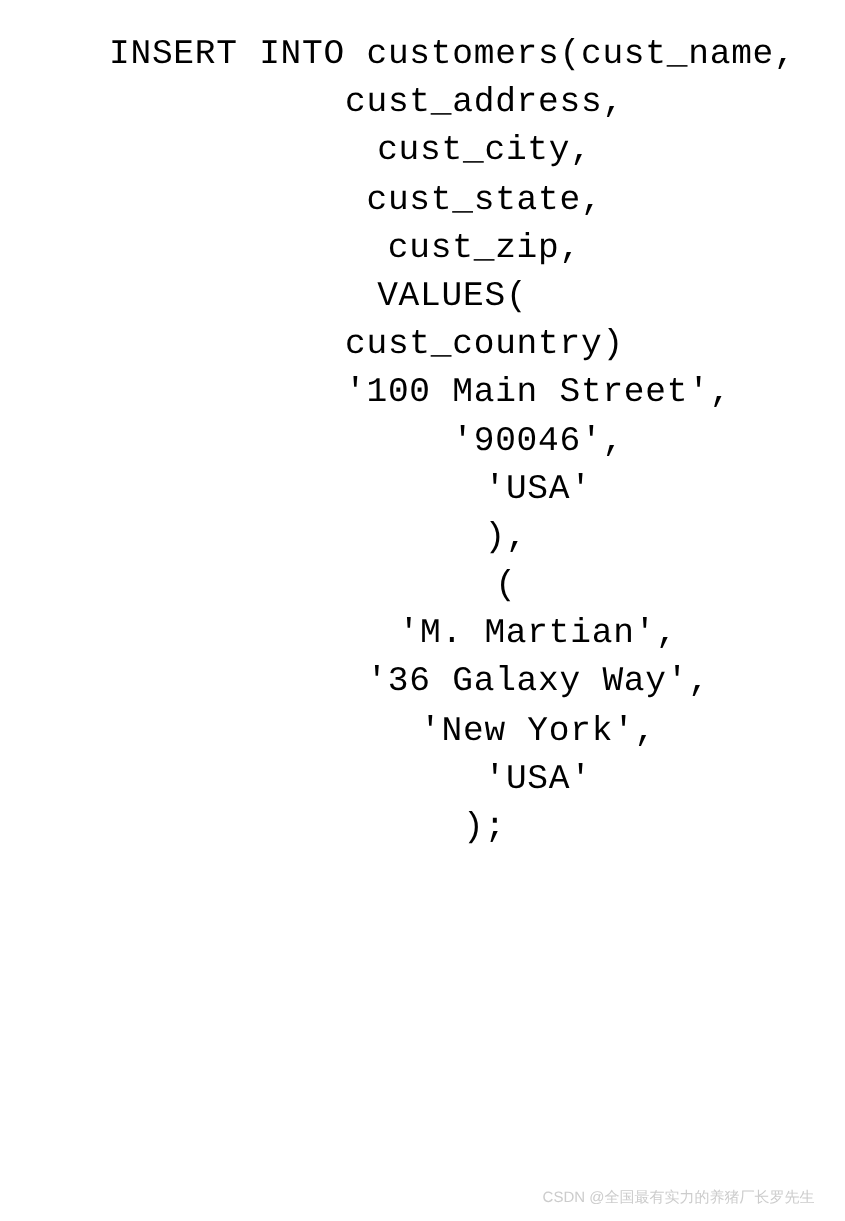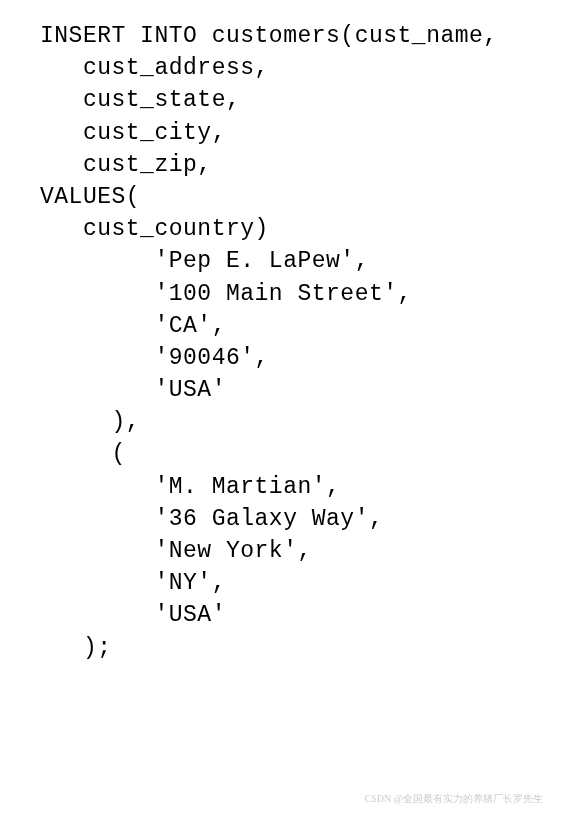--- a/index.html
+++ b/index.html
@@ -1,18 +1,19 @@
 <!DOCTYPE html>
 <html><head>
   <meta charset="utf-8">
   <style>
     * {
       margin: 0;
       padding: 0;
       box-sizing: border-box;
+      text-align: center;
     }
     body {
       width: 563px;
       height: 814px;
       background: #ffffff;
       font-family: "Courier New", Courier, monospace;
       font-size: 23px;
       line-height: 1.4;
       color: #000000;
       padding: 20px 0 0 40px;
@@ -21,43 +22,40 @@
     }
     .code-line {
       white-space: pre;
     }
     .watermark {
       position: absolute;
       bottom: 8px;
       right: 20px;
       font-size: 10px;
       color: #cccccc;
-      font-family: Liberation Serif, serif;
+      font-family: Liberation Sans, sans-serif;
       letter-spacing: 0;
     }
   </style>
 </head>
 <body>
 
 <div>
   <div class="code-line">INSERT INTO customers(cust_name,</div>
   <div class="code-line">   cust_address,</div>
+  <div class="code-line">   cust_city,</div>
   <div class="code-line">   cust_state,</div>
-  <div class="code-line">   cust_city,</div>
   <div class="code-line">   cust_zip,</div>
   <div class="code-line">VALUES(</div>
   <div class="code-line">   cust_country)</div>
-  <div class="code-line">        'Pep E. LaPew',</div>
   <div class="code-line">        '100 Main Street',</div>
-  <div class="code-line">        'CA',</div>
   <div class="code-line">        '90046',</div>
   <div class="code-line">        'USA'</div>
   <div class="code-line">     ),</div>
   <div class="code-line">     (</div>
   <div class="code-line">        'M. Martian',</div>
   <div class="code-line">        '36 Galaxy Way',</div>
   <div class="code-line">        'New York',</div>
-  <div class="code-line">        'NY',</div>
   <div class="code-line">        'USA'</div>
   <div class="code-line">   );</div>
 </div>
 
 <div class="watermark">CSDN @全国最有实力的养猪厂长罗先生</div>
 
 </body></html>

